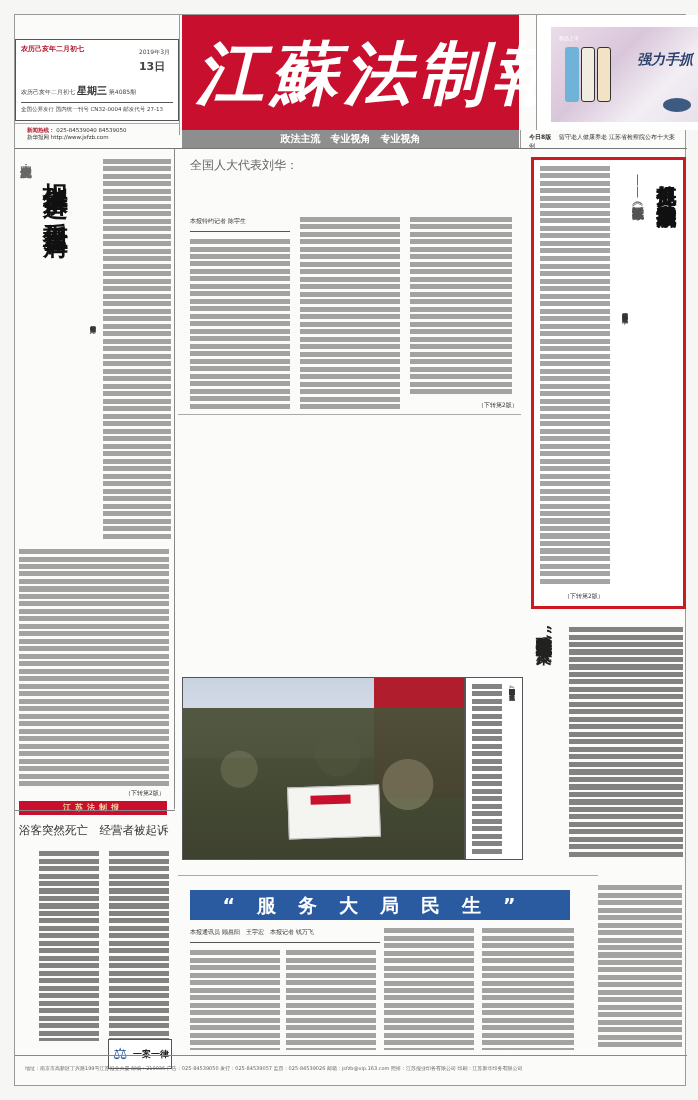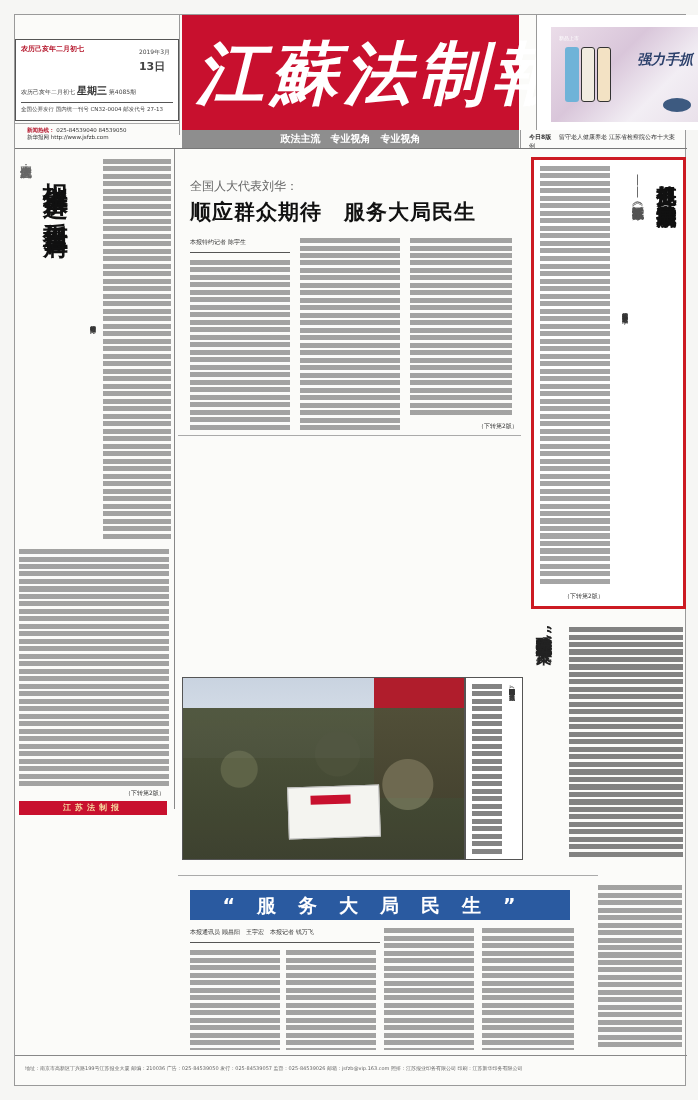--- a/index.html
+++ b/index.html
@@ -44,21 +44,21 @@
   .kicker-v { position: absolute; left: 6px; top: 8px; width: 14px; font-size: 12px; color: #666; line-height: 19px; writing-mode: vertical-rl; font-family: "DejaVu Serif", serif; }
   .head-v { position: absolute; left: 26px; top: 14px; width: 30px; font-size: 25px; font-weight: 900; line-height: 31px; writing-mode: vertical-rl; color: #111; letter-spacing: 2px; }
   .byline-v { position: absolute; left: 72px; top: 172px; width: 10px; font-size: 6px; color: #333; writing-mode: vertical-rl; }
   .lefttag { position: absolute; left: 4px; top: 652px; width: 148px; height: 14px; background: #c8102e; color: #f7d9a0; font-size: 8px; font-weight: bold; text-align: center; line-height: 14px; letter-spacing: 4px; }
 
   .left-bottom { left: 0; top: 795px; width: 160px; height: 240px; border-top: 1px solid #888; }
   .left-bottom .hl { position: absolute; left: 4px; top: 12px; font-size: 11.5px; color: #333; letter-spacing: 0px; font-family: "DejaVu Serif", serif; }
   .scale-box { position: absolute; left: 93px; top: 238px; width: 64px; height: 30px; border: 1px solid #555; background: #fff; font-size: 9px; }
 
   
-  .art1 { left: 163px; top: 134px; width: 343px; height: 266px; border-bottom: 1px solid #aaa; margin-top: 21px; }
+  .art1 { left: 163px; top: 134px; width: 343px; height: 266px; border-bottom: 1px solid #aaa; }
   .kicker { font-size: 12px; color: #666; font-family: "DejaVu Serif", serif; }
   .head-h { font-size: 21px; font-weight: 900; color: #111; letter-spacing: 1px; white-space: nowrap; }
   .byline { font-size: 6px; color: #333; }
   .divline { height: 1px; background: #555; }
 
   .art2 { left: 163px; top: 400px; width: 343px; height: 235px; }
 
   .photo { left: 167px; top: 662px; width: 283px; height: 183px; background: #7a7a6a; overflow: hidden; border: 1px solid #555; }
   .photo .sky { position:absolute; left:0; top:0; width:100%; height:80px; background: linear-gradient(180deg,#c9d3e0,#dfe6ee); }
   .photo .banner { position:absolute; right:0; top:0; width:90px; height:120px; background:#b01d2c; }
@@ -133,24 +133,32 @@
   <div class="abs leftcol">
     <div class="kicker-v">全国人大代表夏道虎：</div>
     <div class="head-v">报告催人奋进　重任担当在肩</div>
     <div class="byline-v">本报特约记者 陈露</div>
     <div class="abs txt" style="left:88px;top:10px;width:68px;height:380px;"></div>
     <div class="abs txt" style="left:4px;top:400px;width:150px;height:240px;"></div>
     <div class="abs byline" style="left:110px;top:640px;">（下转第2版）</div>
     <div class="lefttag">江苏法制报</div>
   </div>
 
+  <div class="abs left-bottom">
+    <div class="hl">浴客突然死亡　经营者被起诉</div>
+    <div class="abs txt dark" style="left:24px;top:40px;width:60px;height:190px;"></div>
+    <div class="abs txt dark" style="left:94px;top:40px;width:60px;height:190px;"></div>
+    <div class="scale-box" style="left:93px;top:0;position:absolute;transform:translateY(228px);">
+      <span style="position:absolute;left:4px;top:4px;color:#2a5aa0;font-size:16px;">⚖</span>
+      <span style="position:absolute;left:24px;top:8px;font-size:9px;font-weight:bold;">一案一律</span>
+    </div>
+  </div>
 
   <div class="abs art1">
     <div class="abs kicker" style="left:12px;top:8px;">全国人大代表刘华：</div>
-    <div class="abs head-h" style="left:12px;top:28px;">顺应群众期待　服务大局民生</div>
     <div class="abs byline" style="left:12px;top:68px;">本报特约记者 陈宇生</div>
     <div class="abs divline" style="left:12px;top:82px;width:100px;"></div>
     <div class="abs txt" style="left:12px;top:90px;width:100px;height:170px;"></div>
     <div class="abs txt" style="left:122px;top:68px;width:100px;height:192px;"></div>
     <div class="abs txt" style="left:232px;top:68px;width:102px;height:180px;"></div>
     <div class="abs byline" style="left:300px;top:252px;">（下转第2版）</div>
   </div>
 
 
   <div class="abs photo">

